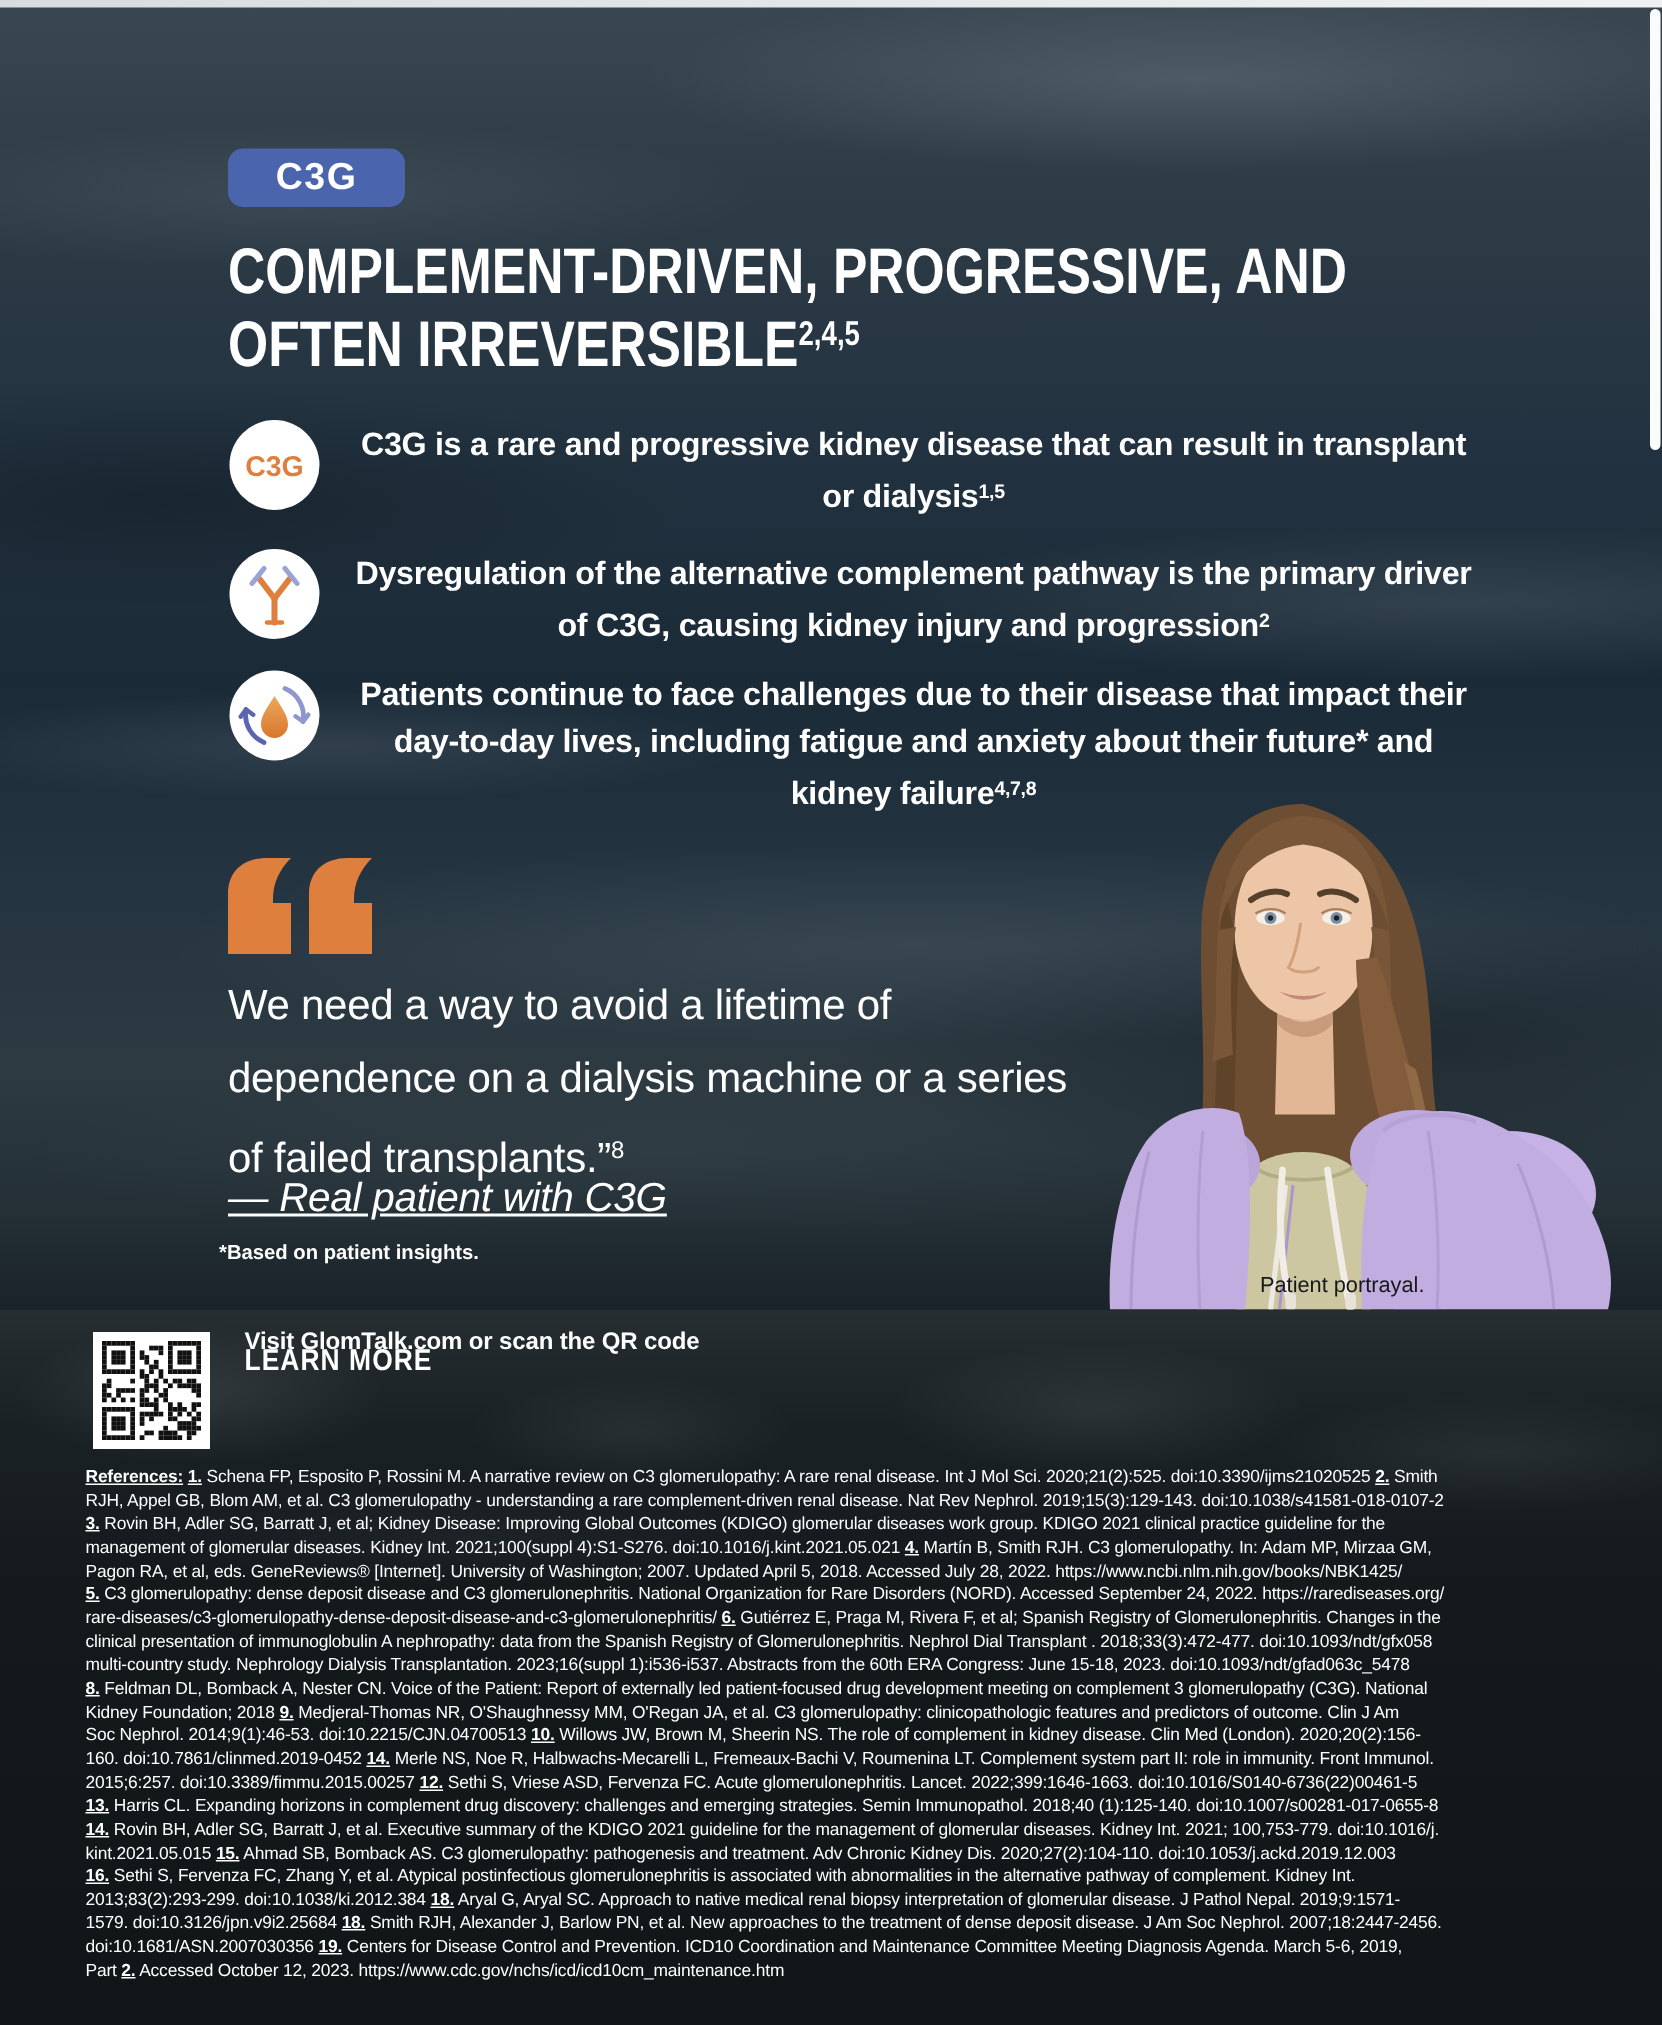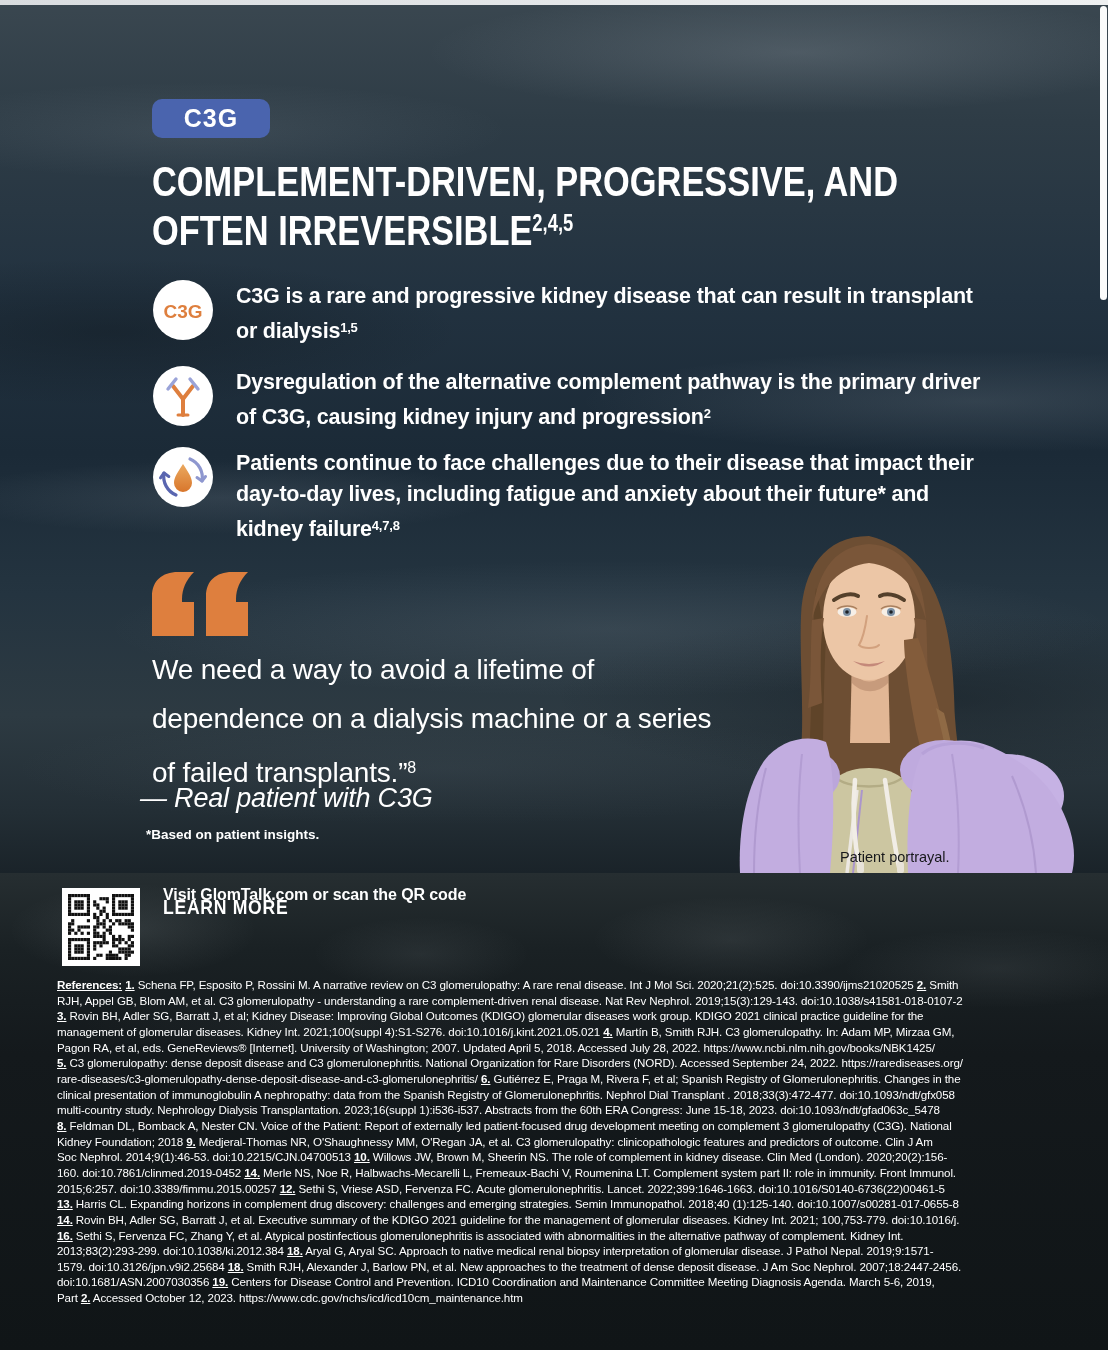--- a/index.html
+++ b/index.html
@@ -33,28 +33,28 @@
   
   .badge{position:absolute;left:152px;top:99px;width:118px;height:39px;
     border-radius:10px;display:flex;align-items:center;justify-content:center;
     font-weight:700;font-size:25px;letter-spacing:1px;color:#fff;}
   .h1line{position:absolute;left:152px;font-weight:700;font-size:43px;line-height:1;
     white-space:nowrap;}
   .h1line .cond{display:inline-block;transform:scaleX(.8);transform-origin:0 50%;}
   sup.h1sup{font-size:23px;font-weight:700;vertical-align:14px;letter-spacing:0;}
   .bullet{position:absolute;left:152px;display:flex;gap:22px;align-items:flex-start;width:830px;}
   .bullet .bicon{flex:0 0 62px;width:62px;height:62px;}
-  .bullet .btext{font-weight:700;font-size:21.5px;line-height:31px;letter-spacing:-.2px;padding-top:2px;}
+  .bullet .btext{font-weight:700;font-size:21.5px;line-height:31px;letter-spacing:-.2px;padding-top:2px;text-align:center;}
   sup.bsup{font-size:13px;font-weight:700;vertical-align:6px;}
   .quote-mark{position:absolute;left:152px;top:572px;width:96px;height:64px;}
   .quote-text{position:absolute;left:152px;top:645px;width:565px;
     font-size:28px;line-height:49px;letter-spacing:-.2px;font-weight:400;}
   sup.qsup{font-size:16px;vertical-align:9px;}
-  .attribution{position:absolute;left:140px;top:783px;font-size:27px;font-style:italic;
-    font-weight:400;letter-spacing:-.2px;}
+  .attribution{position:absolute;left:152px;top:783px;font-size:27px;font-style:italic;
+    font-weight:400;letter-spacing:-.2px;text-decoration:underline;}
   .footnote{position:absolute;left:146px;top:827px;font-size:13.5px;font-weight:700;text-align:center;}
   .photo-caption{position:absolute;left:840px;top:849px;font-size:14.5px;color:#17181b;
     font-weight:400;z-index:12;}
   .patient{position:absolute;left:706px;top:528px;width:402px;height:345px;z-index:10;}
   
   .qr{position:absolute;left:62px;top:888px;width:78px;height:78px;background:#fff;
     display:flex;align-items:center;justify-content:center;}
   .learn-title{position:absolute;left:163px;top:896px;font-size:20px;font-weight:700;
     letter-spacing:.8px;white-space:nowrap;}
   .learn-title .cond{display:inline-block;transform:scaleX(.88);transform-origin:0 50%;}
@@ -428,20 +428,21 @@
       <div class="ref-line">rare-diseases/c3-glomerulopathy-dense-deposit-disease-and-c3-glomerulonephritis/ <b>6.</b> Gutiérrez E, Praga M, Rivera F, et al; Spanish Registry of Glomerulonephritis. Changes in the</div>
       <div class="ref-line">clinical presentation of immunoglobulin A nephropathy: data from the Spanish Registry of Glomerulonephritis. Nephrol Dial Transplant . 2018;33(3):472-477. doi:10.1093/ndt/gfx058</div>
       <div class="ref-line">multi-country study. Nephrology Dialysis Transplantation. 2023;16(suppl 1):i536-i537. Abstracts from the 60th ERA Congress: June 15-18, 2023. doi:10.1093/ndt/gfad063c_5478</div>
       <div class="ref-line"><b>8.</b> Feldman DL, Bomback A, Nester CN. Voice of the Patient: Report of externally led patient-focused drug development meeting on complement 3 glomerulopathy (C3G). National</div>
       <div class="ref-line">Kidney Foundation; 2018 <b>9.</b> Medjeral-Thomas NR, O'Shaughnessy MM, O'Regan JA, et al. C3 glomerulopathy: clinicopathologic features and predictors of outcome. Clin J Am</div>
       <div class="ref-line">Soc Nephrol. 2014;9(1):46-53. doi:10.2215/CJN.04700513 <b>10.</b> Willows JW, Brown M, Sheerin NS. The role of complement in kidney disease. Clin Med (London). 2020;20(2):156-</div>
       <div class="ref-line">160. doi:10.7861/clinmed.2019-0452 <b>14.</b> Merle NS, Noe R, Halbwachs-Mecarelli L, Fremeaux-Bachi V, Roumenina LT. Complement system part II: role in immunity. Front Immunol.</div>
       <div class="ref-line">2015;6:257. doi:10.3389/fimmu.2015.00257 <b>12.</b> Sethi S, Vriese ASD, Fervenza FC. Acute glomerulonephritis. Lancet. 2022;399:1646-1663. doi:10.1016/S0140-6736(22)00461-5</div>
       <div class="ref-line"><b>13.</b> Harris CL. Expanding horizons in complement drug discovery: challenges and emerging strategies. Semin Immunopathol. 2018;40 (1):125-140. doi:10.1007/s00281-017-0655-8</div>
       <div class="ref-line"><b>14.</b> Rovin BH, Adler SG, Barratt J, et al. Executive summary of the KDIGO 2021 guideline for the management of glomerular diseases. Kidney Int. 2021; 100,753-779. doi:10.1016/j.</div>
+      <div class="ref-line">kint.2021.05.015 <b>15.</b> Ahmad SB, Bomback AS. C3 glomerulopathy: pathogenesis and treatment. Adv Chronic Kidney Dis. 2020;27(2):104-110. doi:10.1053/j.ackd.2019.12.003</div>
       <div class="ref-line"><b>16.</b> Sethi S, Fervenza FC, Zhang Y, et al. Atypical postinfectious glomerulonephritis is associated with abnormalities in the alternative pathway of complement. Kidney Int.</div>
       <div class="ref-line">2013;83(2):293-299. doi:10.1038/ki.2012.384 <b>18.</b> Aryal G, Aryal SC. Approach to native medical renal biopsy interpretation of glomerular disease. J Pathol Nepal. 2019;9:1571-</div>
       <div class="ref-line">1579. doi:10.3126/jpn.v9i2.25684 <b>18.</b> Smith RJH, Alexander J, Barlow PN, et al. New approaches to the treatment of dense deposit disease. J Am Soc Nephrol. 2007;18:2447-2456.</div>
       <div class="ref-line">doi:10.1681/ASN.2007030356 <b>19.</b> Centers for Disease Control and Prevention. ICD10 Coordination and Maintenance Committee Meeting Diagnosis Agenda. March 5-6, 2019,</div>
       <div class="ref-line">Part <b>2.</b> Accessed October 12, 2023. https://www.cdc.gov/nchs/icd/icd10cm_maintenance.htm</div>
     </div>
 
   <div class="top-strip"></div>
   <div class="scroll-thumb"></div>
 </div>

